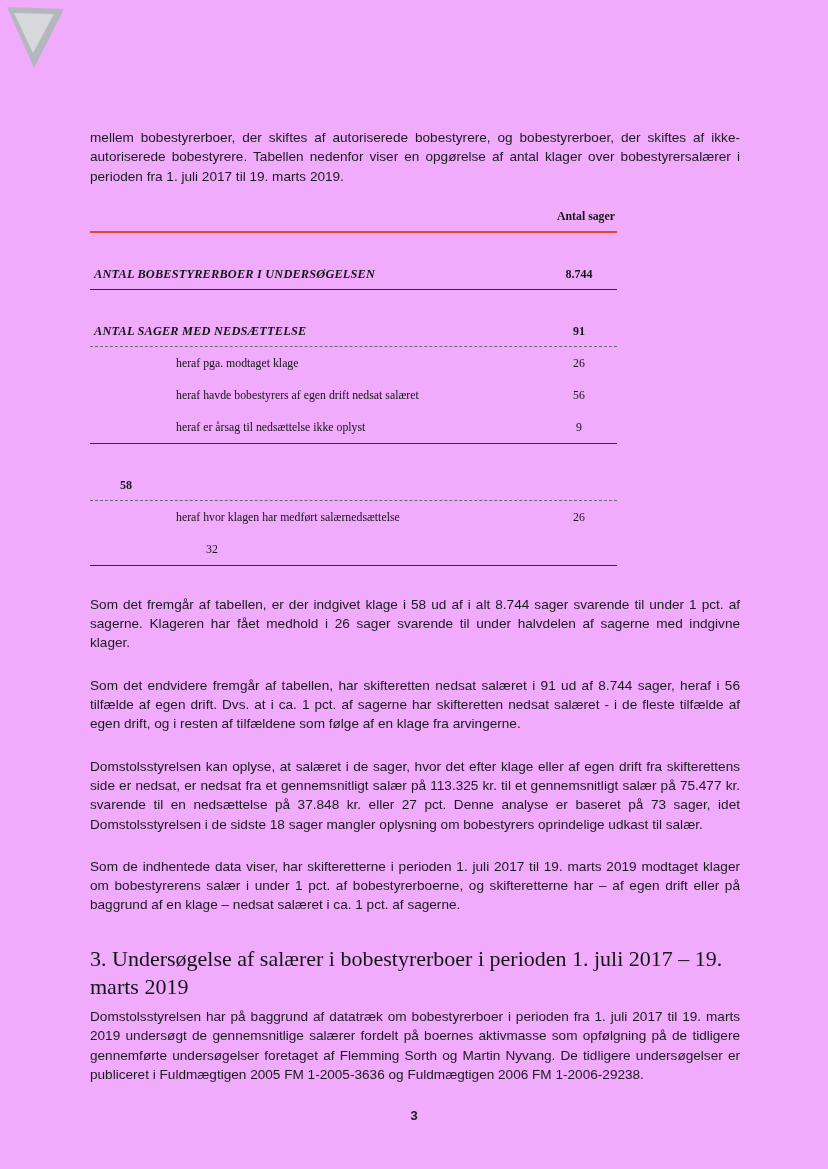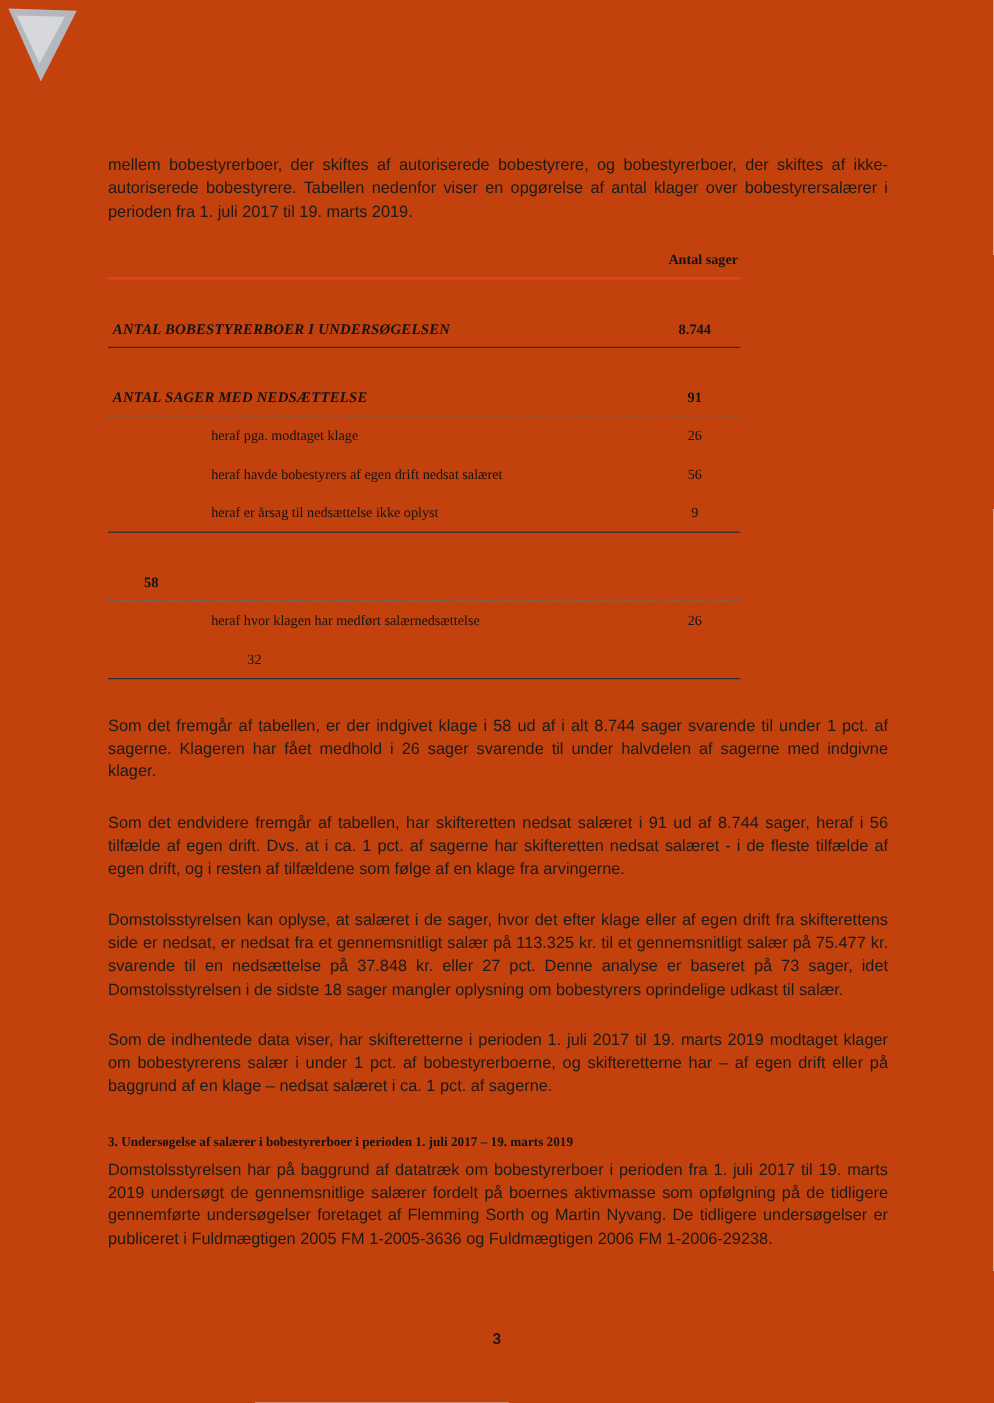--- a/index.html
+++ b/index.html
@@ -4,21 +4,21 @@
 <style>
   html, body {
     margin: 0;
     padding: 0;
     background: #ffffff;
   }
   .page {
     position: relative;
     width: 828px;
     height: 1169px;
-    background: #c2410c;
+    background: #f0abfc;
     font-family: "Liberation Sans", sans-serif;
     color: #1b1b1b;
     overflow: hidden;
   }
   .scan-corner {
     position: absolute;
     top: 2px;
     left: 2px;
     width: 70px;
     height: 72px;
@@ -72,22 +72,22 @@
   .t-row.sub .t-value { font-size: 11.8px; }
   .t-value {
     width: 72px;
     text-align: center;
     margin-right: 2px;
     flex: none;
   }
   
   h2.section {
     font-family: "Liberation Serif", "DejaVu Serif", serif;
-    font-weight: bold;
-    font-size: 11px;
+    font-weight: normal;
+    font-size: 22px;
     line-height: 1.28;
     margin: 30px 0 6px 0;
     color: #141414;
   }
   .page-number {
     position: absolute;
     top: 1108px;
     left: 0;
     width: 828px;
     text-align: center;

